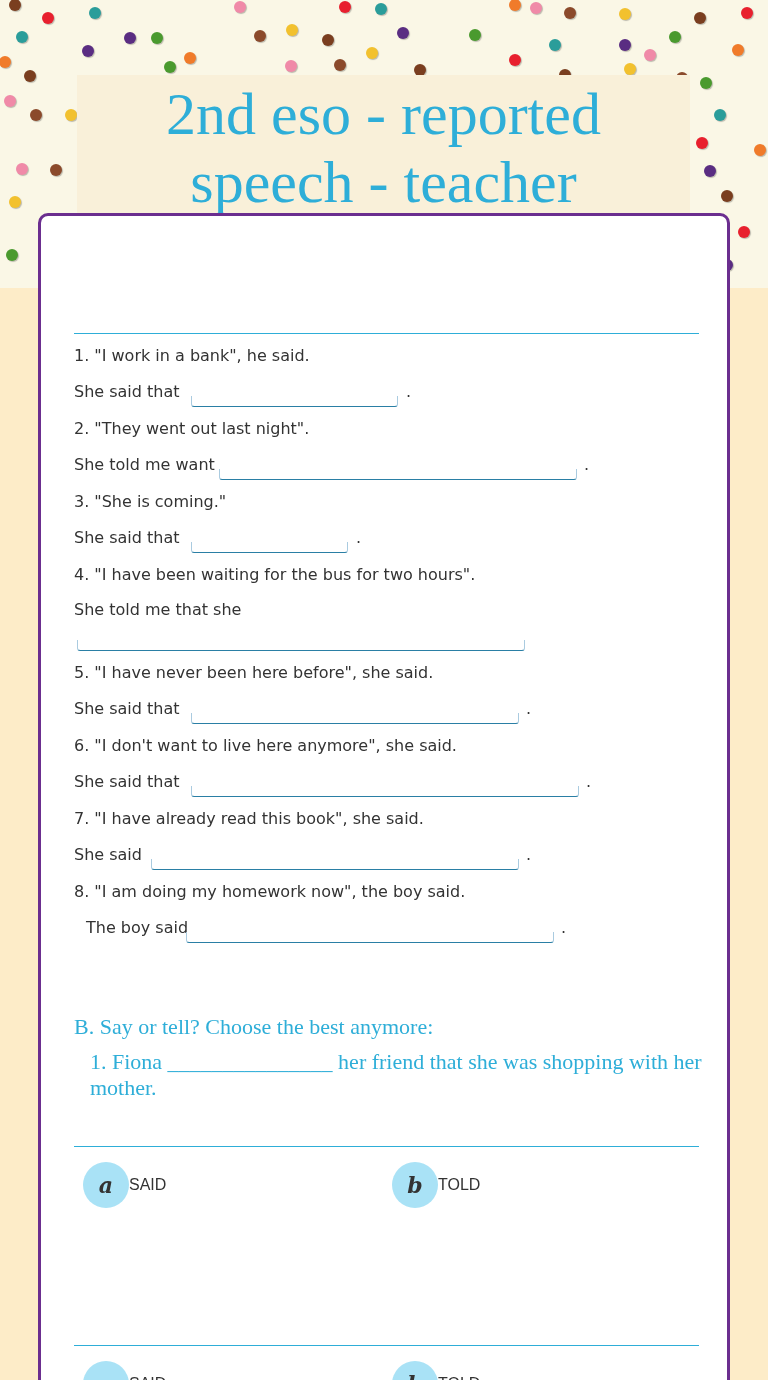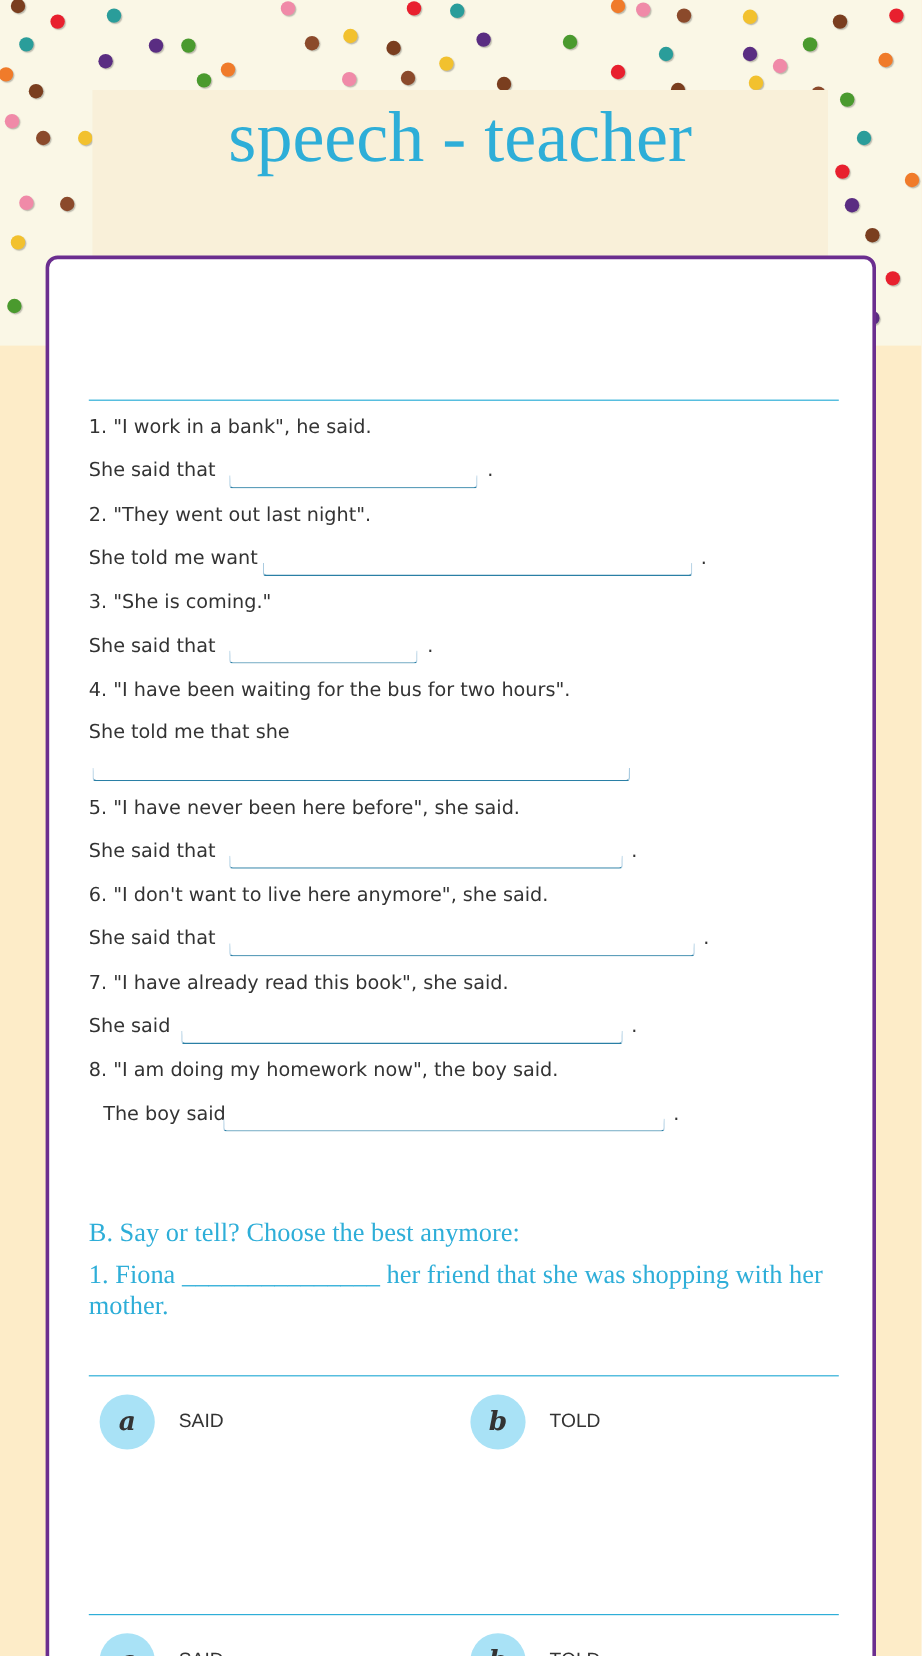--- a/index.html
+++ b/index.html
@@ -7,24 +7,24 @@
   .hero{position:absolute;left:0;top:0;width:768px;height:288px;background:#faf7e6;overflow:hidden;}
   .dot{position:absolute;width:12px;height:12px;border-radius:50%;box-shadow:1px 1px 1px rgba(0,0,0,0.25);}
   .title-box{position:absolute;left:77px;top:75px;width:613px;height:140px;background:#f9f0d9;text-align:center;}
   .title{font-family:"Liberation Serif",serif;color:#2eaed8;font-size:60px;line-height:68px;margin-top:5px;}
   .card{position:absolute;left:38px;top:213px;width:686px;height:1200px;background:#fff;border:3px solid #6b2e8f;border-radius:10px;}
   .sec-title{position:absolute;left:33px;font-family:"Liberation Serif",serif;color:#2eaed8;font-size:22px;}
   .rule{position:absolute;left:33px;width:625px;height:1px;background:#2eaed8;}
   .line{position:absolute;left:33px;font-size:16px;color:#333;white-space:nowrap;}
   .blank{position:absolute;height:10px;border-bottom:1px solid #2a7fa5;border-left:1px solid #aacbe0;border-right:1px solid #aacbe0;border-radius:0 0 3px 3px;}
   .dotp{position:absolute;font-size:16px;color:#333;}
-  .q{position:absolute;left:33px;width:630px;font-family:"Liberation Serif",serif;color:#2eaed8;font-size:22px;line-height:26px;}
+  .q{position:absolute;left:49px;width:630px;font-family:"Liberation Serif",serif;color:#2eaed8;font-size:22px;line-height:26px;}
   .opt{position:absolute;display:flex;align-items:center;}
   .circle{width:46px;height:46px;border-radius:50%;background:#a9e2f6;display:flex;align-items:center;justify-content:center;font-family:"DejaVu Serif",serif;font-style:italic;font-size:22px;color:#333;font-weight:bold;}
-  .opt-label{margin-left:20px;font-family:"Liberation Sans",sans-serif;font-size:16px;color:#333;}
+  .opt-label{font-family:"Liberation Sans",sans-serif;font-size:16px;color:#333;}
 </style>
 </head>
 <body>
 
 <div class="hero" id="hero">
     <div class="dot" style="left: 559px; top: 69px; background: rgb(122, 62, 31);"></div>
     <div class="dot" style="left: 624px; top: 63px; background: rgb(242, 193, 46);"></div>
     <div class="dot" style="left: 676px; top: 72px; background: rgb(139, 74, 43);"></div>
     <div class="dot" style="left: 644px; top: 49px; background: rgb(240, 138, 168);"></div>
     <div class="dot" style="left: -1px; top: 56px; background: rgb(240, 123, 42);"></div>
@@ -73,20 +73,21 @@
     <div class="dot" style="left: 254px; top: 30px; background: rgb(139, 74, 43);"></div>
     <div class="dot" style="left: 234px; top: 1px; background: rgb(240, 138, 168);"></div>
     <div class="dot" style="left: 184px; top: 52px; background: rgb(240, 123, 42);"></div>
     <div class="dot" style="left: 151px; top: 32px; background: rgb(74, 154, 46);"></div>
     <div class="dot" style="left: 124px; top: 32px; background: rgb(90, 45, 130);"></div>
     <div class="dot" style="left: 89px; top: 7px; background: rgb(42, 157, 154);"></div>
     <div class="dot" style="left: 42px; top: 12px; background: rgb(232, 32, 46);"></div>
     <div class="dot" style="left: 9px; top: -1px; background: rgb(122, 62, 31);"></div>
   <div class="title-box">
     <div class="title">
+      <div>2nd eso - reported</div>
       <div>speech - teacher</div>
     </div>
   </div>
 </div>
 
 <div class="card">
   <div class="rule" style="top:117px;"></div>
 
   <div class="line" style="top:130px;">1. "I work in a bank", he said.</div>
   <div class="line" style="top:166px;">She said that</div>

